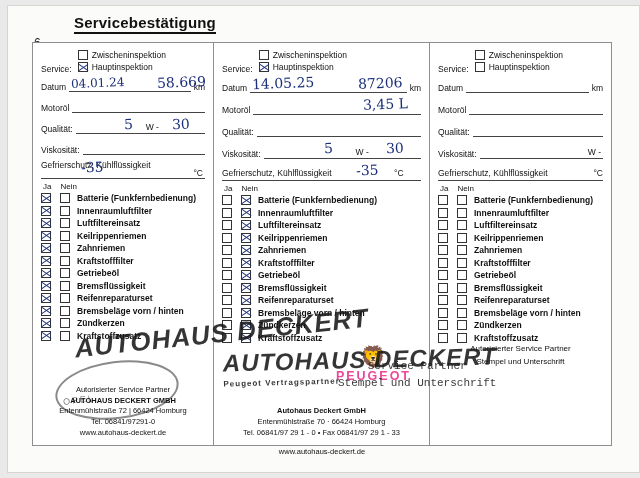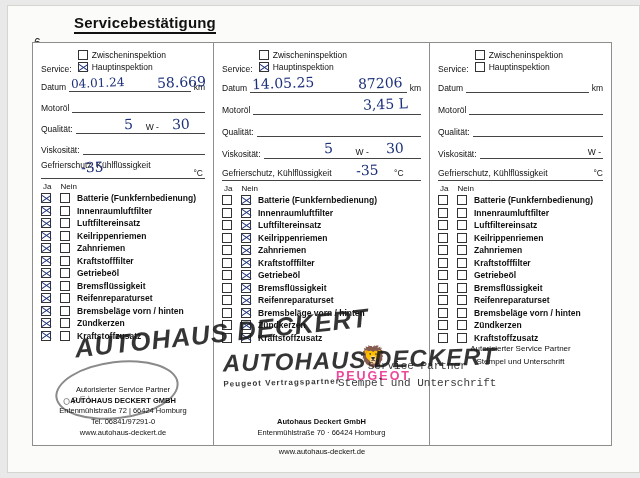--- a/index.html
+++ b/index.html
@@ -450,20 +450,21 @@
       </div>
 
       <div class="peugeot-lion">
         <div class="lion-box">🦁</div>
         <div class="peugeot-word">PEUGEOT</div>
       </div>
 
       <div class="footer">
         <div class="f-small f-center f-bold">Autohaus Deckert GmbH</div>
         <div class="f-small f-center">Entenmühlstraße 70 · 66424 Homburg</div>
+        <div class="f-small f-center">Tel. 06841/97 29 1 - 0 • Fax 06841/97 29 1 - 33</div>
       </div>
     </div>
 
     <div class="col col3">
       <div class="pad">
         <div class="row">
           <div class="lbl">Service:</div>
           <div style="margin-left:6px;">
             <div class="cbline">
               <span class="cb"></span>

